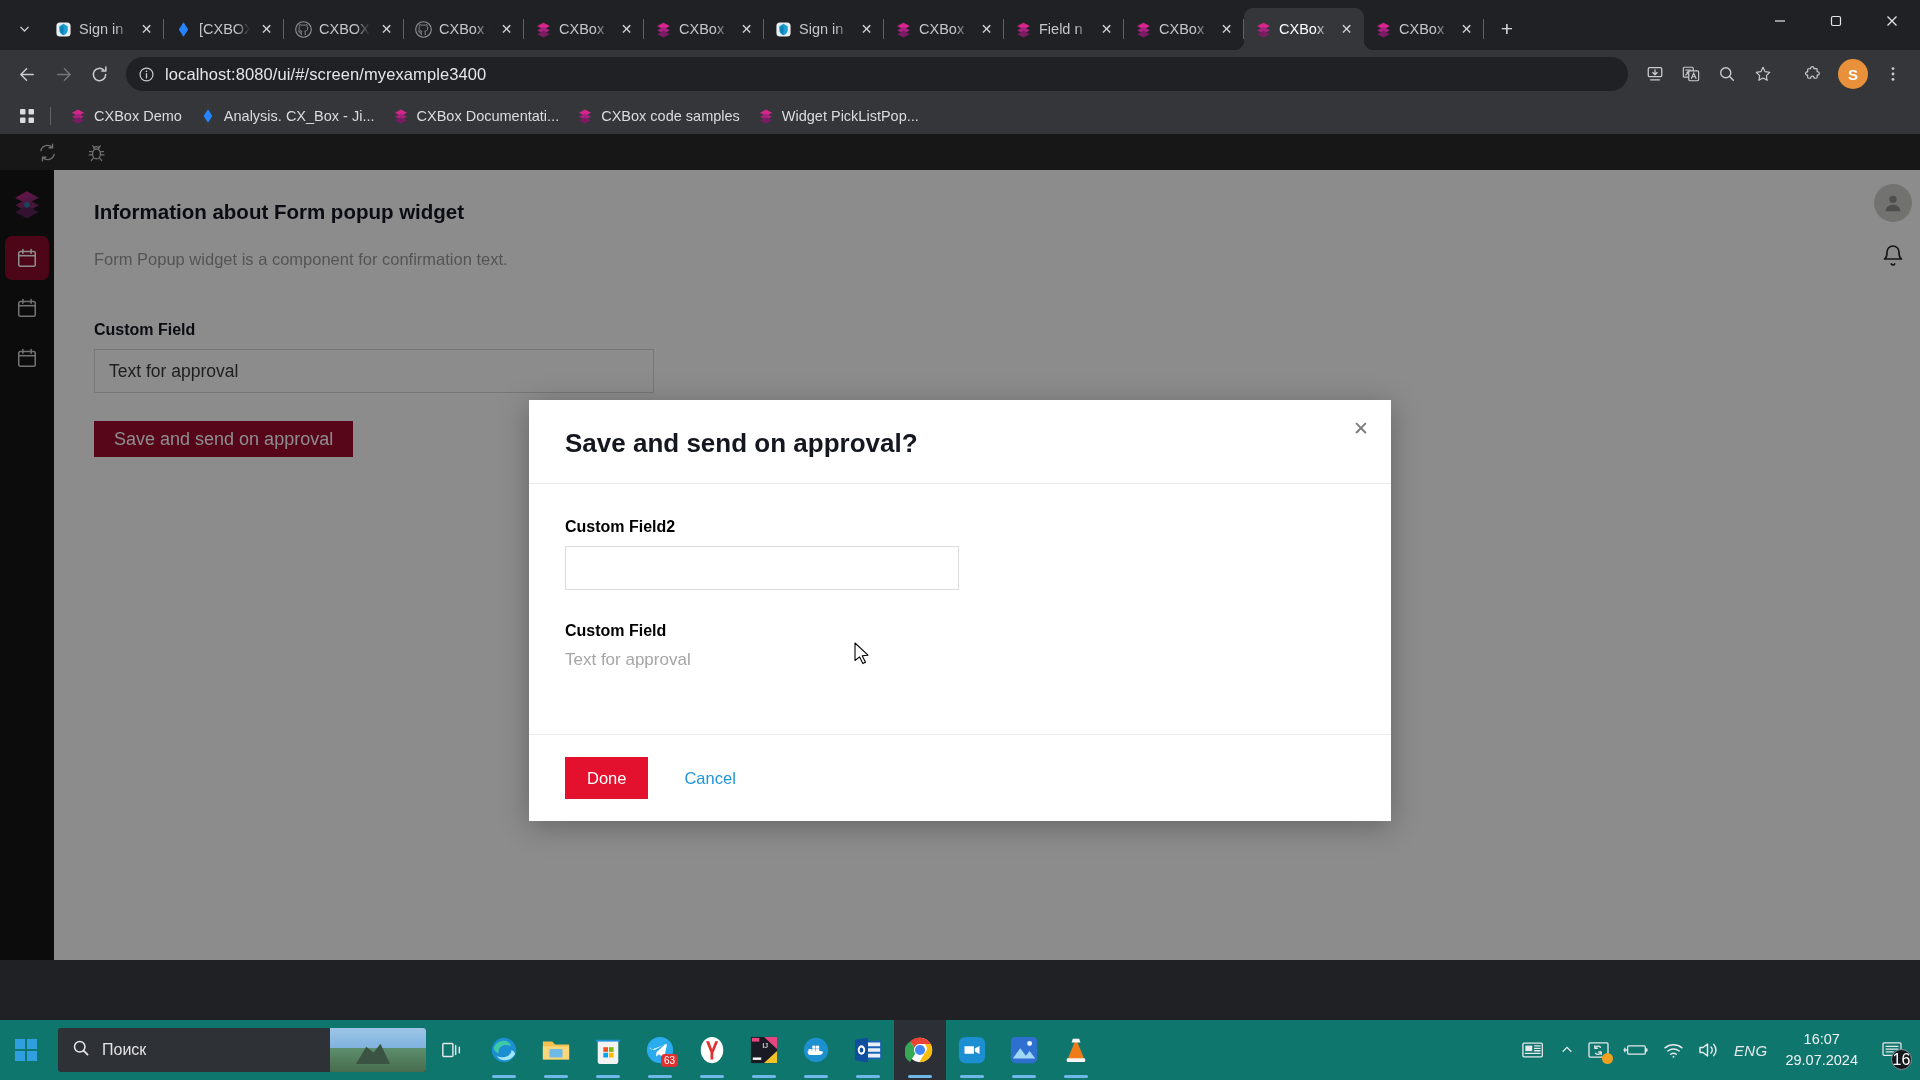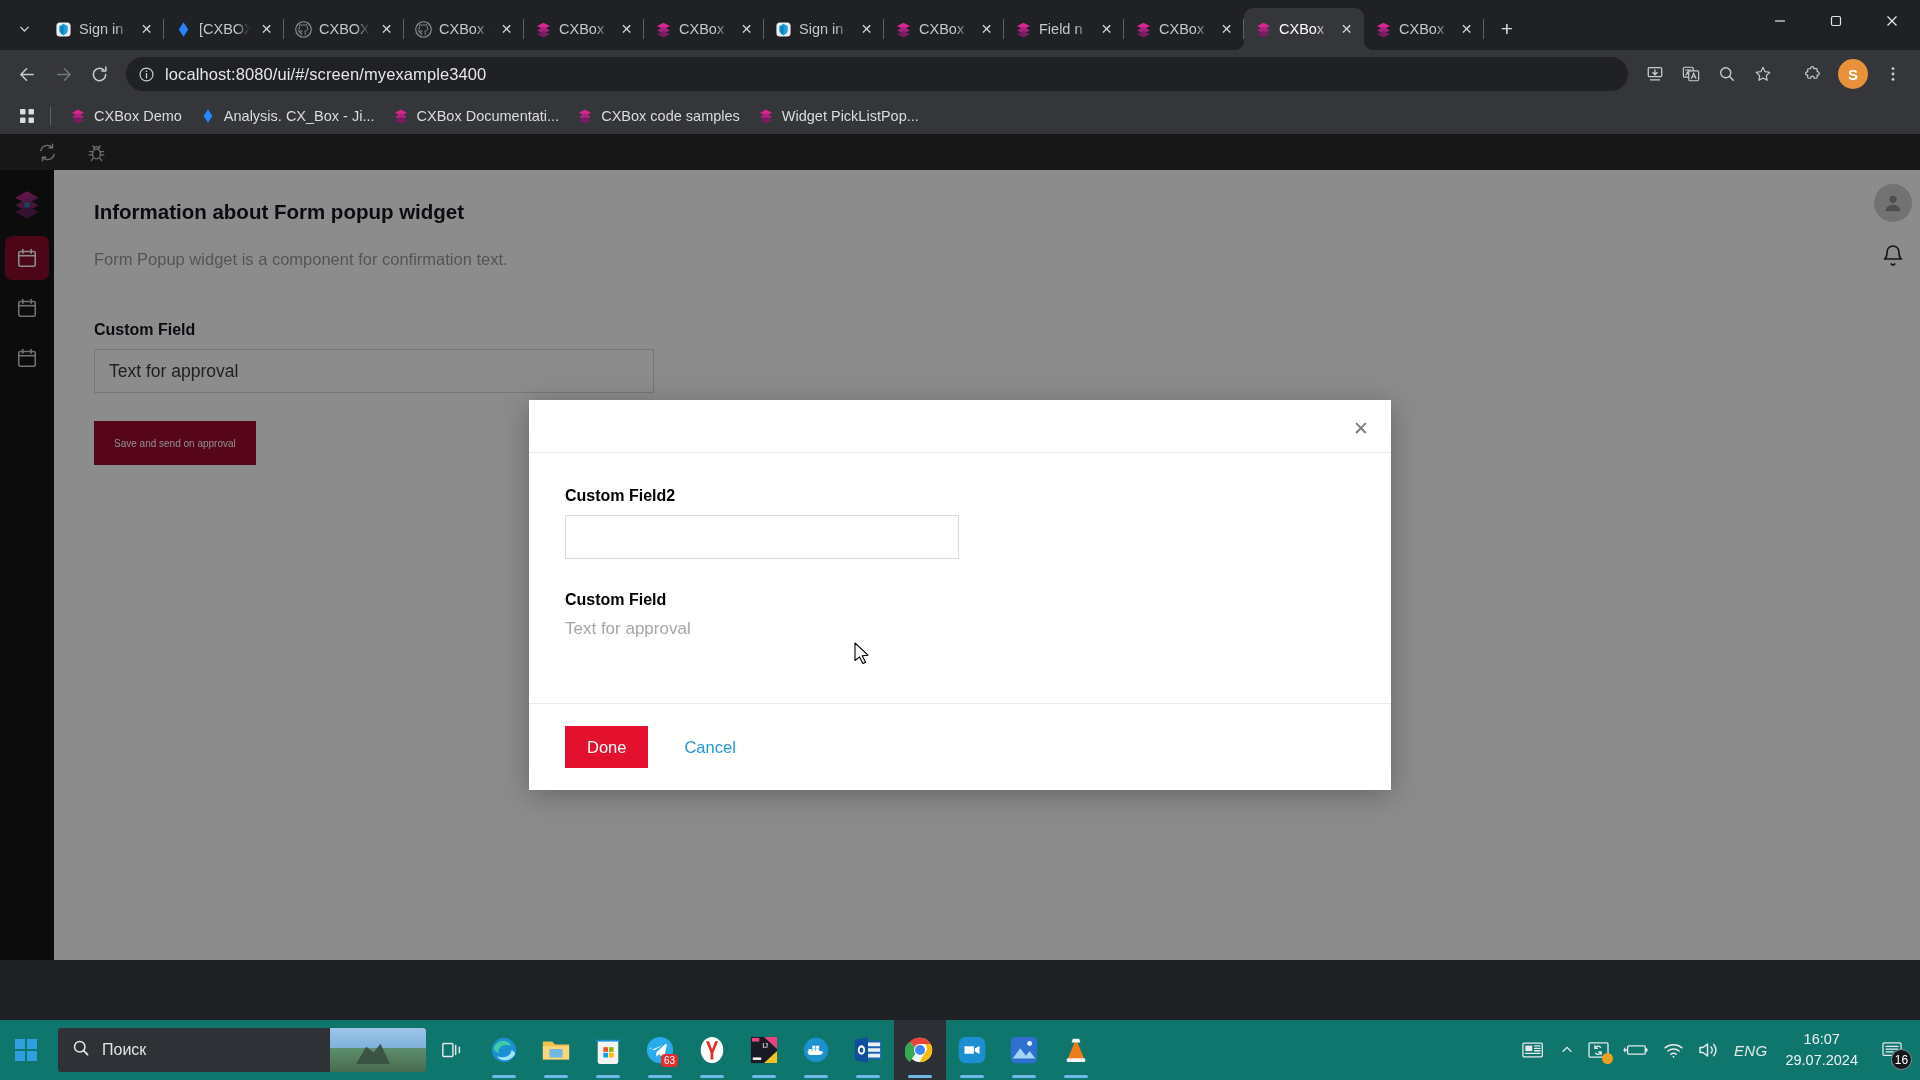--- a/index.html
+++ b/index.html
@@ -147,22 +147,22 @@
   .page-desc { margin-top: 26px; font-size: 16.5px; color: #9a9a9a; }
 
   .field-block { margin-top: 52px; }
   .field-label { font-size: 16px; font-weight: bold; color: #14171f; }
   .field-input {
     margin-top: 10px; width: 560px; height: 44px; border: 1px solid #d9d9d9;
     background: #fff; display: flex; align-items: center; padding: 0 14px;
     font-size: 17.5px; color: #3a3a3a;
   }
   .primary-btn {
-    margin-top: 28px; height: 44px; padding: 0 20px; border: 0;
-    background: #9E0B2E; color: #fff; font-size: 10px;
+    margin-top: 28px; height: 36px; padding: 0 20px; border: 0;
+    background: #9E0B2E; color: #fff; font-size: 18px;
     font-family: "Liberation Sans", sans-serif;
     display: inline-flex; align-items: center; justify-content: center;
   }
 
   .right-rail {
     position: absolute; right: 0; top: 0; width: 54px; bottom: 0;
     display: flex; flex-direction: column; align-items: center;
     padding-top: 14px; gap: 22px;
   }
   .rail-avatar {
@@ -250,21 +250,21 @@
     display: flex; flex-direction: column; align-items: center; justify-content: center;
     color: #f0f2f4; font-size: 14.5px; line-height: 1.45; padding: 0 10px; height: 60px;
   }
   .notif-badge {
     position: relative; width: 44px; height: 60px;
     display: flex; align-items: center; justify-content: center; color: #e6e8ea;
   }
   .notif-badge .cnt {
     position: absolute; right: 2px; bottom: 10px; width: 21px; height: 21px;
     border-radius: 50%; background: #14171c; border: 1px solid #8a8f94;
-    color: #fff; font-size: 12px; display: flex; align-items: center; justify-content: center;
+    color: #fff; font-size: 16px; display: flex; align-items: center; justify-content: center;
   }
   .cursor { position: absolute; left: 854px; top: 508px; }
 </style>
 </head>
 <body>
 
 <div class="browser">
 
   <div class="tabstrip">
     <div class="tablist-btn">
@@ -648,20 +648,21 @@
                 <path d="M10.3 20a2 2 0 0 0 3.4 0" stroke-linecap="round"></path>
               </svg>
           </div>
         </div>
       </div>
     </div>
 
     <div class="overlay"></div>
     <div class="modal">
       <div class="modal-head">
+        <div class="modal-title">Save and send on approval?</div>
         <div class="modal-close">✕</div>
       </div>
       <div class="modal-body">
         <div>
           <div class="m-label">Custom Field2</div>
           <input class="m-input" value="" style="">
         </div>
         <div style="margin-top:32px;">
           <div class="m-label">Custom Field</div>
           <div class="m-readonly">Text for approval</div>

